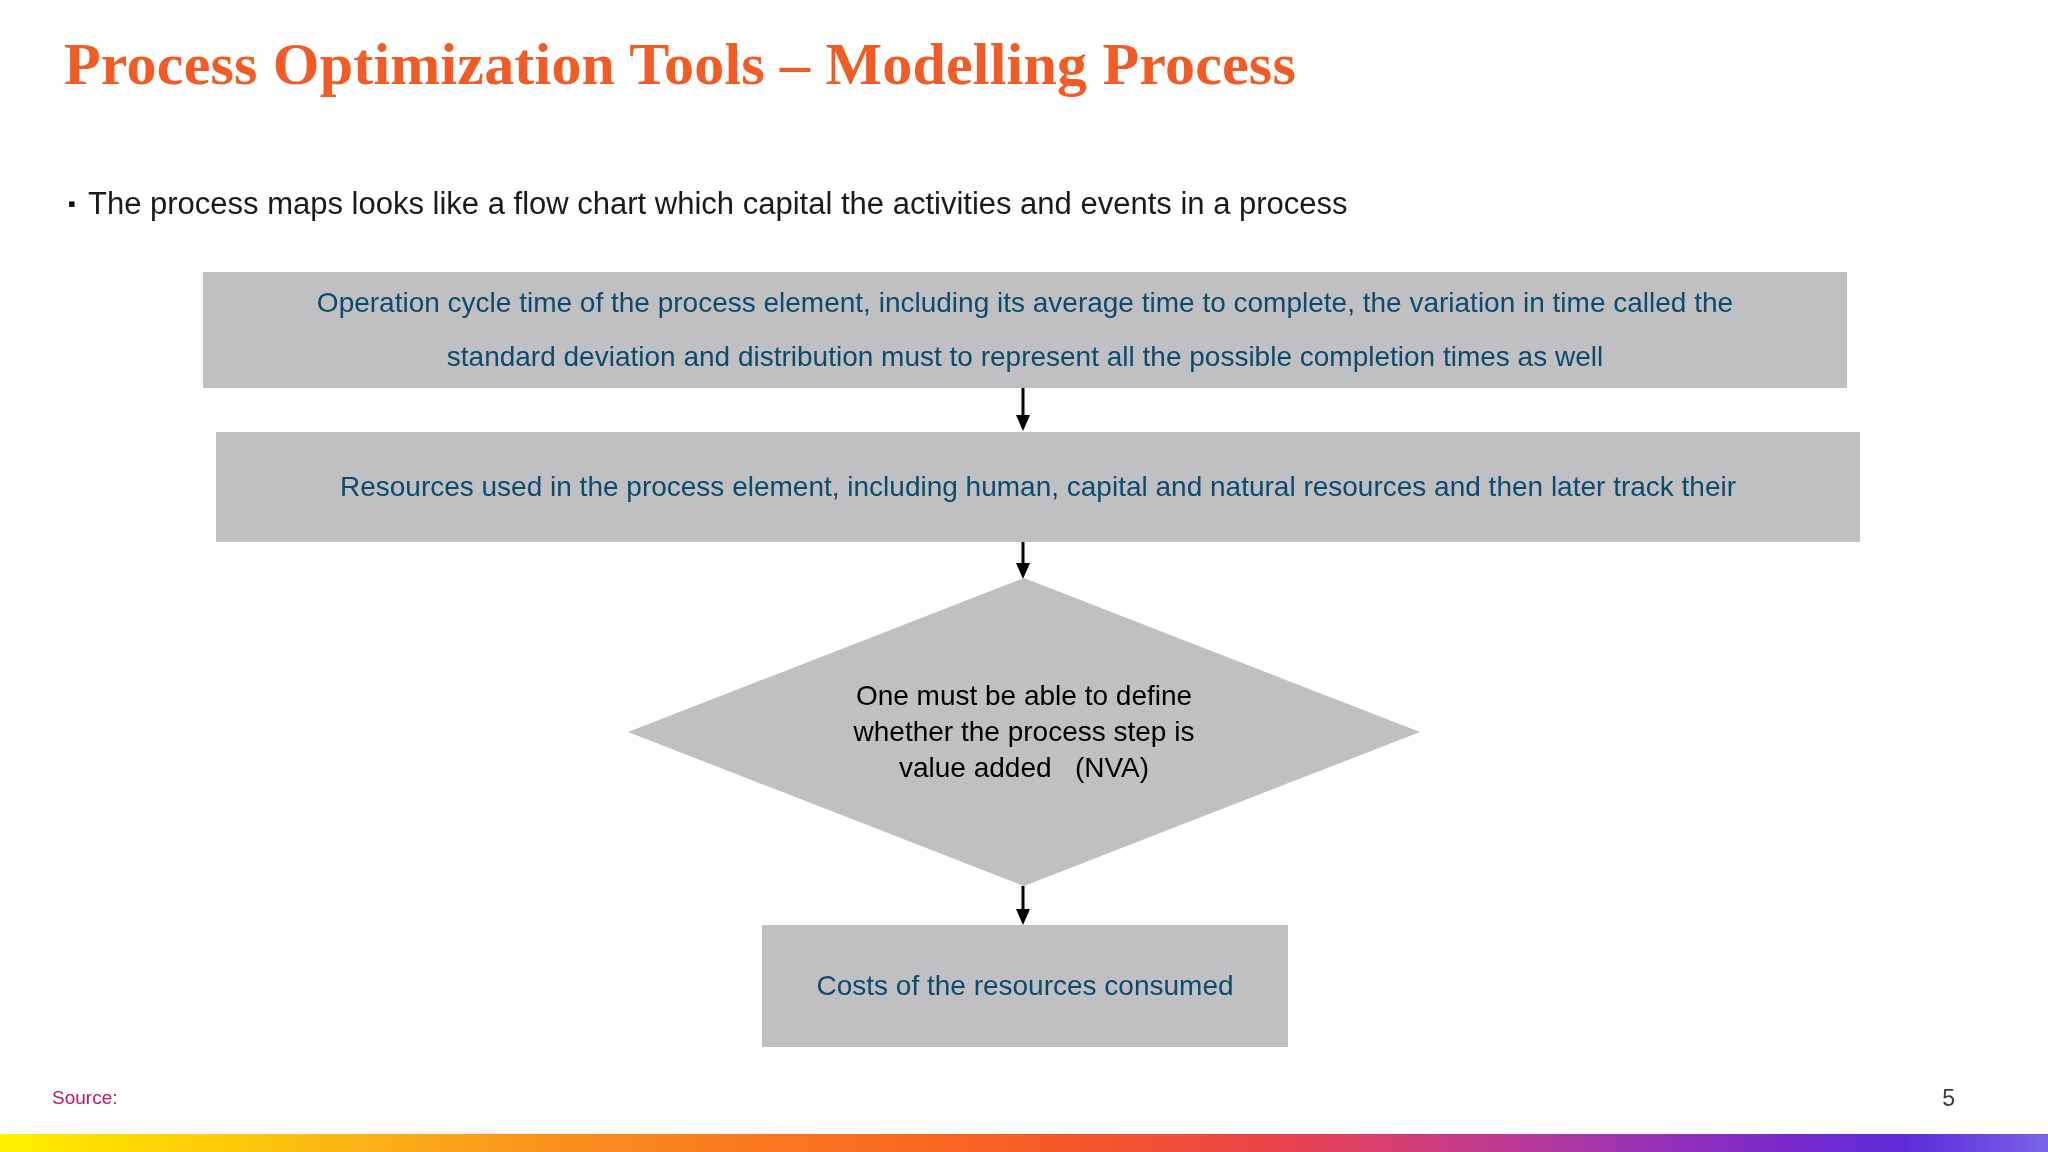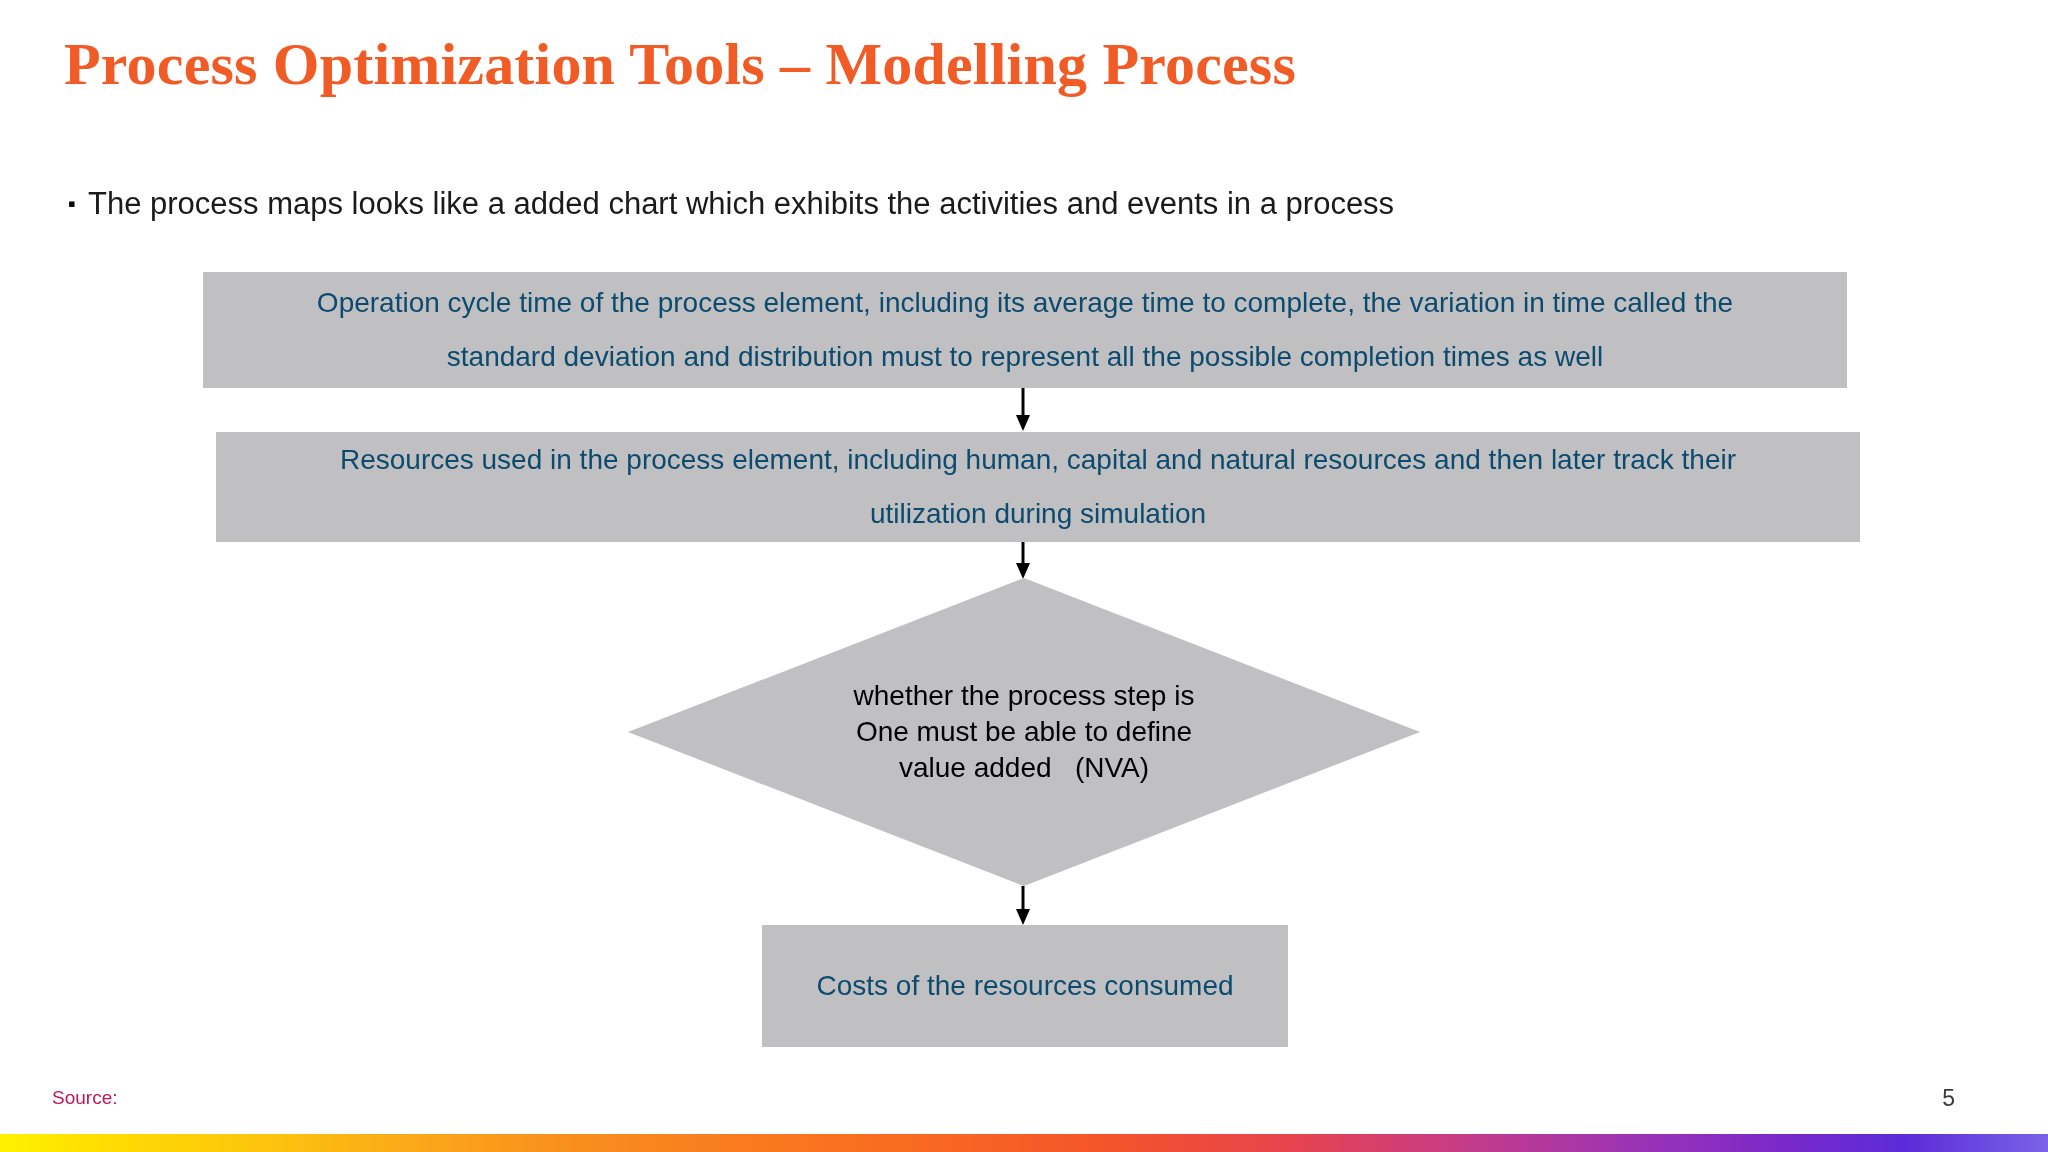--- a/index.html
+++ b/index.html
@@ -205,54 +205,53 @@
 </style>
 </head>
 <body>
 
 <div class="slide">
 
   <div class="slide-title">Process Optimization Tools – Modelling Process</div>
 
   <div class="bullet-row">
     <span class="bullet-marker">▪</span>
-    <span class="bullet-text">The process maps looks like a added chart which exhibits the activities and events in a process</span>
+    <span class="bullet-text">The process maps looks like a flow chart which capital the activities and events in a process</span>
   </div>
 
   <div class="flow">
 
     <div class="proc-box" id="box-cycle-time">
       <span class="line">Operation cycle time of the process element, including its average time to complete, the variation in time called the</span>
       <span class="line">standard deviation and distribution must to represent all the possible completion times as well</span>
     </div>
 
     <div class="arrow" id="arrow-1">
       <svg width="20" height="44" viewBox="0 0 20 44" aria-hidden="true">
         <line x1="10" y1="0" x2="10" y2="30" stroke="#000000" stroke-width="3"></line>
         <polygon points="10,43 3,27 17,27" fill="#000000"></polygon>
       </svg>
     </div>
 
     <div class="proc-box" id="box-resources">
       <span class="line">Resources used in the process element, including human, capital and natural resources and then later track their</span>
-      <span class="line">utilization during simulation</span>
     </div>
 
     <div class="arrow" id="arrow-2">
       <svg width="20" height="38" viewBox="0 0 20 38" aria-hidden="true">
         <line x1="10" y1="0" x2="10" y2="24" stroke="#000000" stroke-width="3"></line>
         <polygon points="10,37 3,21 17,21" fill="#000000"></polygon>
       </svg>
     </div>
 
     <div class="diamond-wrap">
       <div class="diamond-shape"></div>
       <div class="diamond-text">
+        <span class="line">One must be able to define</span>
         <span class="line">whether the process step is</span>
-        <span class="line">One must be able to define</span>
         <span class="line">value added   (NVA)</span>
       </div>
     </div>
 
     <div class="arrow" id="arrow-3">
       <svg width="20" height="40" viewBox="0 0 20 40" aria-hidden="true">
         <line x1="10" y1="0" x2="10" y2="26" stroke="#000000" stroke-width="3"></line>
         <polygon points="10,39 3,23 17,23" fill="#000000"></polygon>
       </svg>
     </div>

